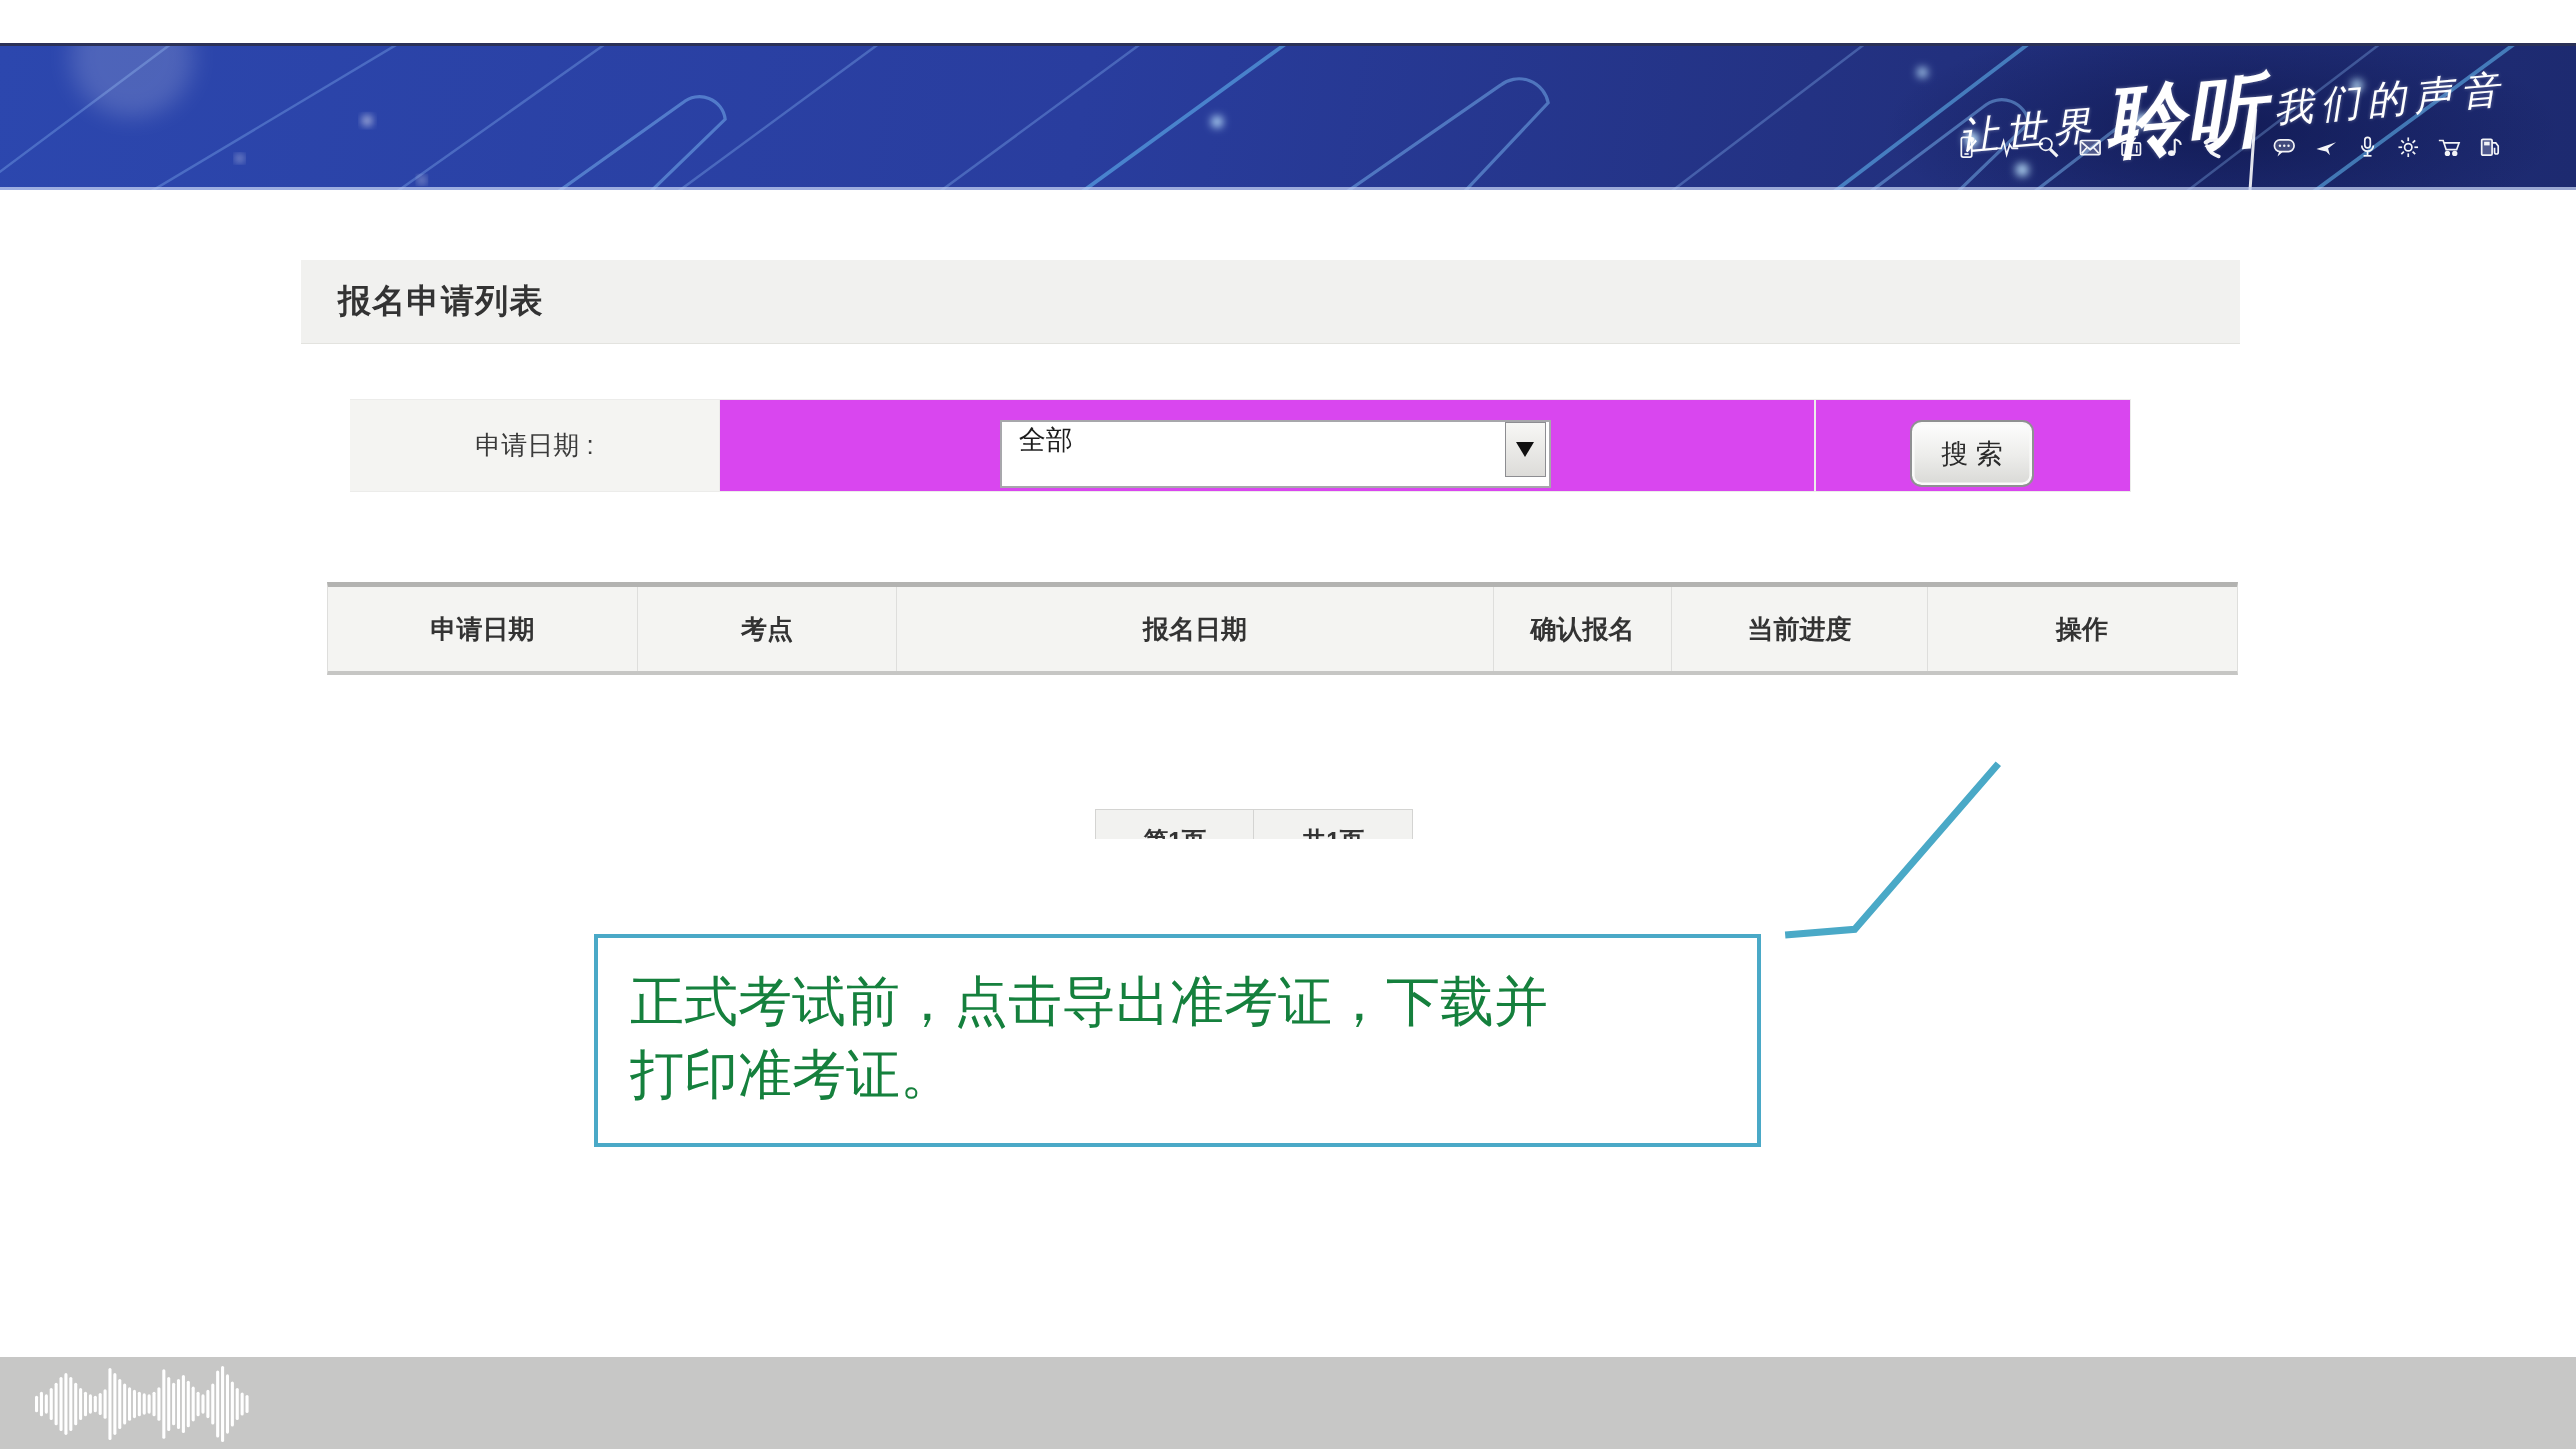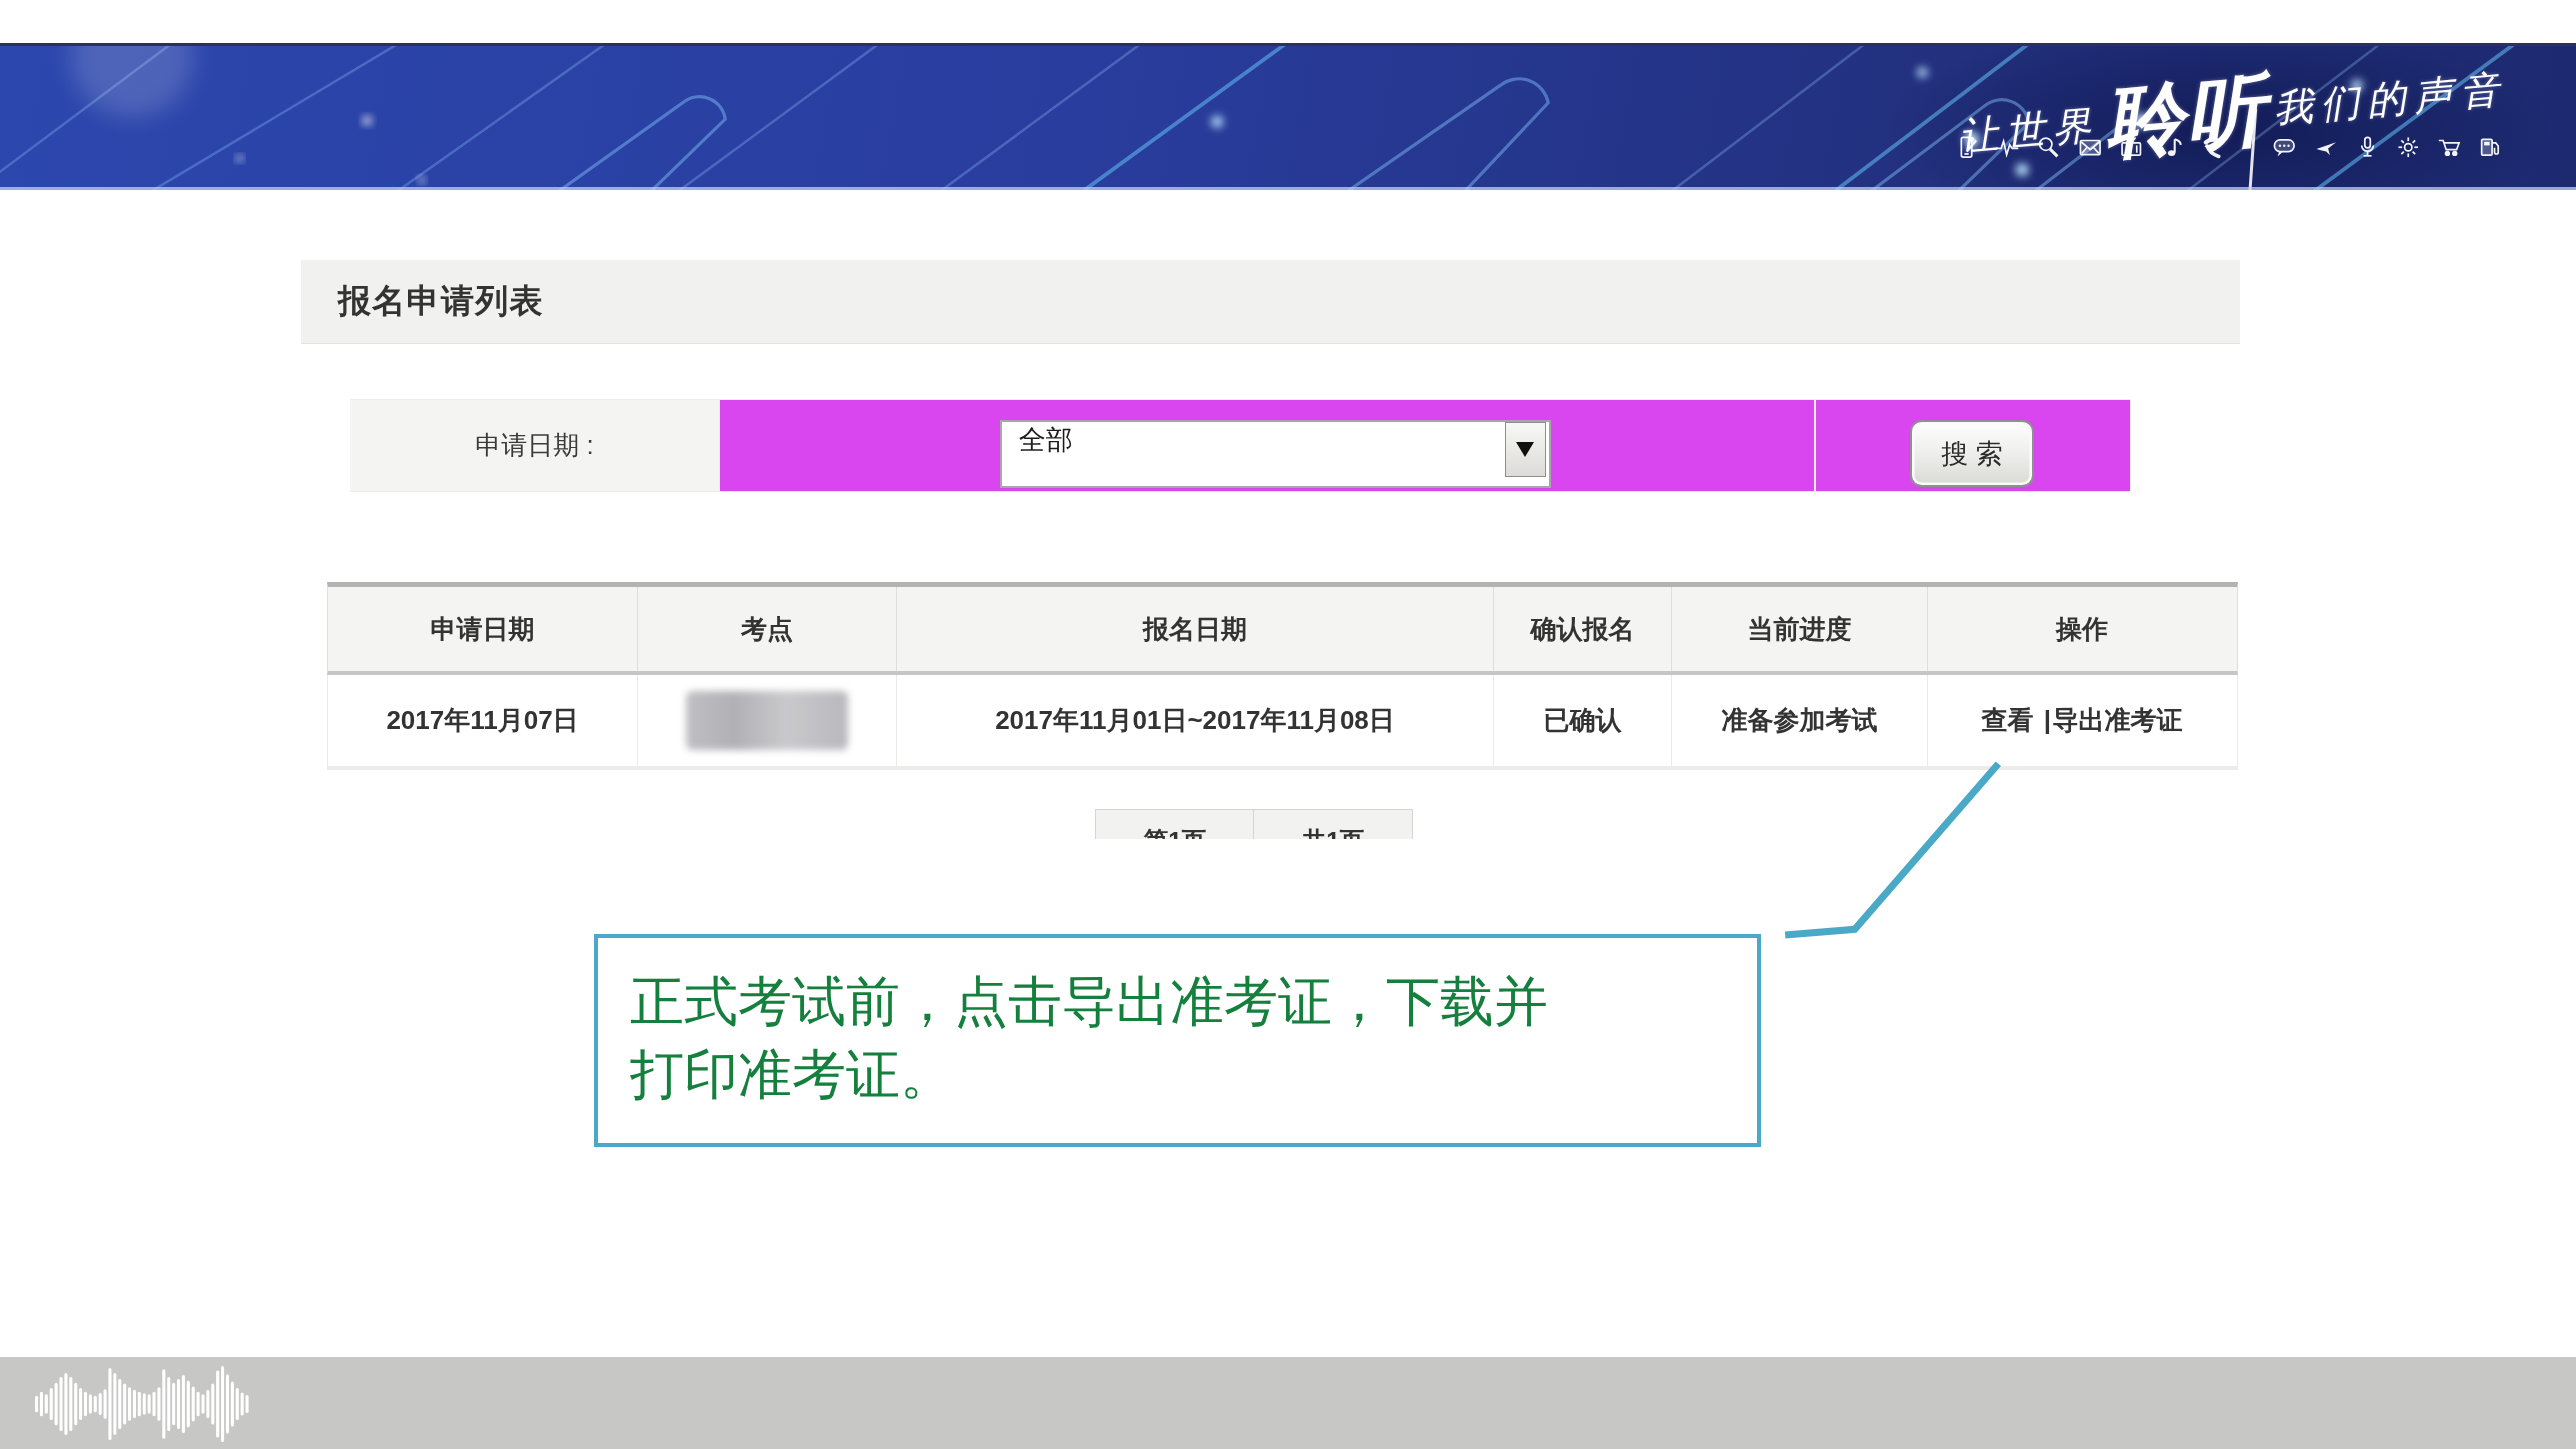--- a/index.html
+++ b/index.html
@@ -357,34 +357,20 @@
   </div>
 
   <div class="apply-table">
     <div class="thead">
       <div class="th">申请日期</div>
       <div class="th">考点</div>
       <div class="th">报名日期</div>
       <div class="th">确认报名</div>
       <div class="th">当前进度</div>
       <div class="th">操作</div>
-    </div>
-    <div class="trow">
-      <div class="td">2017年11月07日</div>
-      <div class="td">
-        <span class="redacted"></span>
-      </div>
-      <div class="td">2017年11月01日~2017年11月08日</div>
-      <div class="td confirm-blue">已确认</div>
-      <div class="td">准备参加考试</div>
-      <div class="td">
-        <span class="action-view">查看</span>
-        <span class="action-sep">|</span>
-        <span class="action-export">导出准考证</span>
-      </div>
     </div>
   </div>
 
   <div class="pagination-clip">
     <div class="page-btn first">第1页</div>
     <div class="page-btn second">共1页</div>
   </div>
 
   <svg class="connector-svg" viewBox="0 0 4000 2250" width="2576" height="1449">
     <polyline points="2772,1452 2880,1443 3103,1186" fill="none" stroke="#4aa9c7" stroke-width="11"></polyline>

